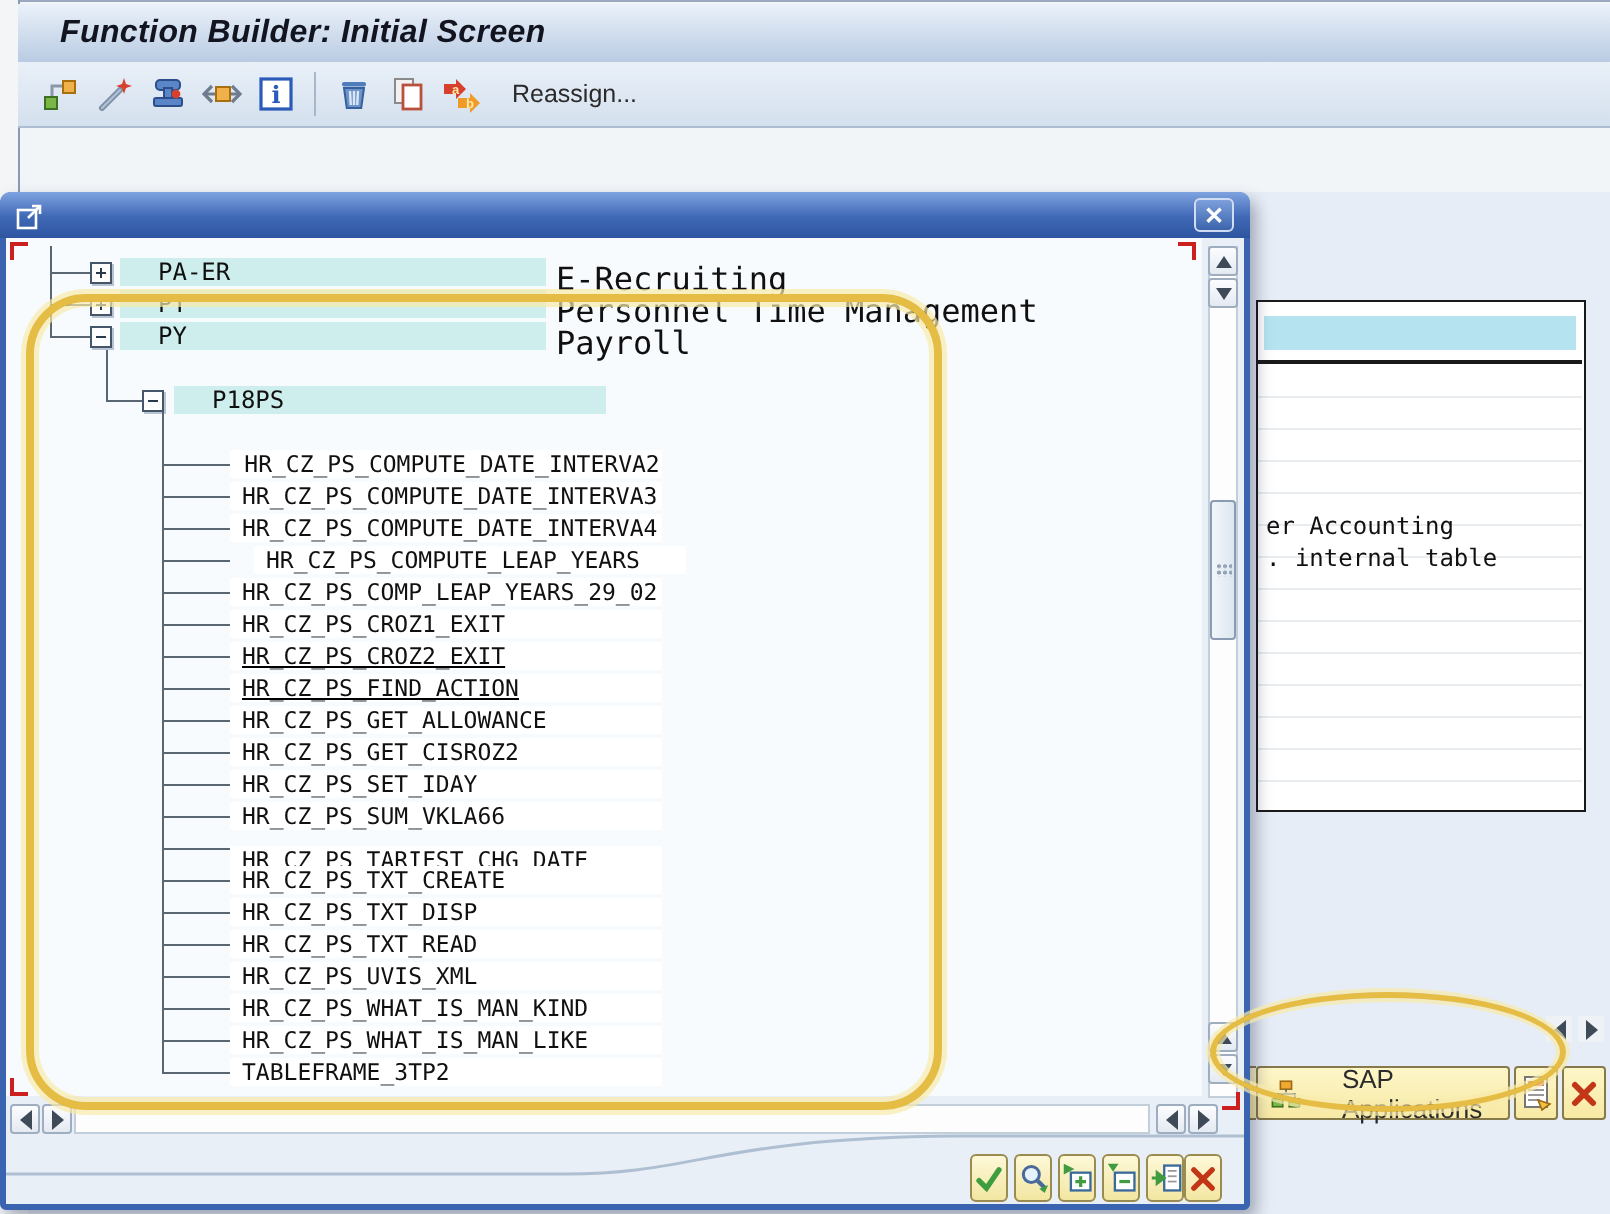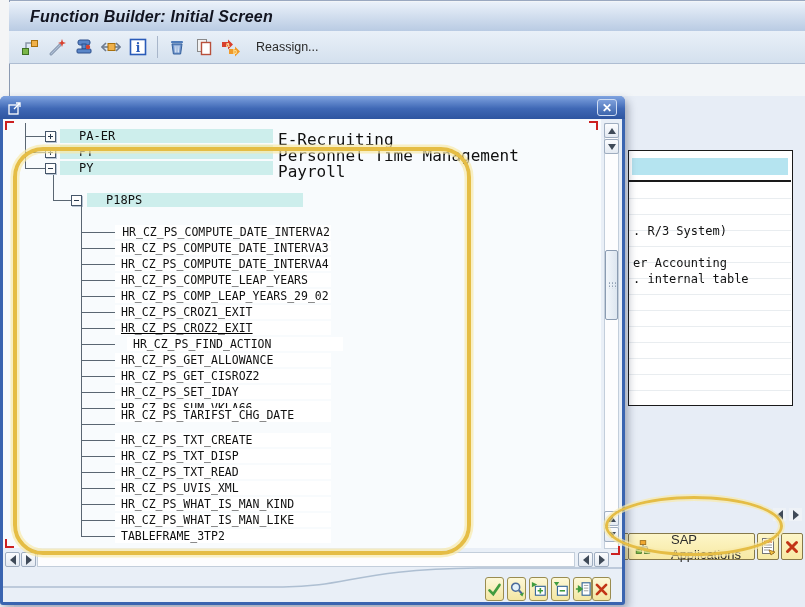--- a/index.html
+++ b/index.html
@@ -147,21 +147,20 @@
       </svg></span>
   <span id="reassign-label">Reassign...</span>
 </div>
 
 <div class="abs" id="inputhelp">
   <div class="abs" id="inputhelp-body">
     <div class="abs" id="ih-panel">
       <div class="abs" id="ih-panel-header"></div>
       <div class="abs" id="ih-panel-headline"></div>
       <div class="abs" id="ih-panel-rows"></div>
-      <div class="abs ih-frag" style="top:73px">. R/3 System)</div>
       <div class="abs ih-frag" style="top:105px">er Accounting</div>
       <div class="abs ih-frag" style="top:121px">. internal table</div>
     </div>
     <div class="abs mini-arrow" style="left:759px;top:412px">
         <span class="tri tri-left"></span>
       </div>
     <div class="abs mini-arrow" style="left:775px;top:412px">
         <span class="tri tri-right"></span>
       </div>
 
@@ -246,57 +245,57 @@
         </div>
         <div class="abs tline" style="left: 78px; top: 129px; width: 34px; height: 1px;"></div>
         <div class="abs module-row" style="left: 112px; top: 122px; width: 216px;">
           <span class="txt">HR_CZ_PS_COMPUTE_DATE_INTERVA3</span>
         </div>
         <div class="abs tline" style="left: 78px; top: 145px; width: 34px; height: 1px;"></div>
         <div class="abs module-row" style="left: 112px; top: 138px; width: 216px;">
           <span class="txt">HR_CZ_PS_COMPUTE_DATE_INTERVA4</span>
         </div>
         <div class="abs tline" style="left: 78px; top: 161px; width: 34px; height: 1px;"></div>
-        <div class="abs module-row" style="left: 112px; top: 154px; width: 216px; text-align: center;">
+        <div class="abs module-row" style="left: 124px; top: 154px; width: 216px; text-align: center;">
           <span class="txt">HR_CZ_PS_COMPUTE_LEAP_YEARS</span>
         </div>
         <div class="abs tline" style="left: 78px; top: 177px; width: 34px; height: 1px;"></div>
         <div class="abs module-row" style="left: 112px; top: 170px; width: 216px;">
           <span class="txt">HR_CZ_PS_COMP_LEAP_YEARS_29_02</span>
         </div>
         <div class="abs tline" style="left: 78px; top: 193px; width: 34px; height: 1px;"></div>
         <div class="abs module-row" style="left: 112px; top: 186px; width: 216px;">
           <span class="txt">HR_CZ_PS_CROZ1_EXIT</span>
         </div>
         <div class="abs tline" style="left: 78px; top: 209px; width: 34px; height: 1px;"></div>
         <div class="abs module-row" style="left: 112px; top: 202px; width: 216px; text-decoration: underline;">
           <span class="txt">HR_CZ_PS_CROZ2_EXIT</span>
         </div>
         <div class="abs tline" style="left: 78px; top: 225px; width: 34px; height: 1px;"></div>
-        <div class="abs module-row" style="left: 124px; top: 218px; width: 216px;">
+        <div class="abs module-row" style="left: 112px; top: 218px; width: 216px; text-decoration: underline;">
           <span class="txt">HR_CZ_PS_FIND_ACTION</span>
         </div>
         <div class="abs tline" style="left: 78px; top: 241px; width: 34px; height: 1px;"></div>
         <div class="abs module-row" style="left: 112px; top: 234px; width: 216px;">
           <span class="txt">HR_CZ_PS_GET_ALLOWANCE</span>
         </div>
         <div class="abs tline" style="left: 78px; top: 257px; width: 34px; height: 1px;"></div>
         <div class="abs module-row" style="left: 112px; top: 250px; width: 216px;">
           <span class="txt">HR_CZ_PS_GET_CISROZ2</span>
         </div>
         <div class="abs tline" style="left: 78px; top: 273px; width: 34px; height: 1px;"></div>
         <div class="abs module-row" style="left: 112px; top: 266px; width: 216px;">
           <span class="txt">HR_CZ_PS_SET_IDAY</span>
         </div>
         <div class="abs tline" style="left: 78px; top: 289px; width: 34px; height: 1px;"></div>
         <div class="abs module-row" style="left: 112px; top: 282px; width: 216px;">
           <span class="txt">HR_CZ_PS_SUM_VKLA66</span>
         </div>
         <div class="abs tline" style="left: 78px; top: 305px; width: 34px; height: 1px;"></div>
-        <div class="abs module-row" style="left: 112px; top: 289px; width: 216px;">
+        <div class="abs module-row" style="left: 112px; top: 304px; width: 216px;">
           <span class="txt">HR_CZ_PS_TARIFST_CHG_DATE</span>
         </div>
         <div class="abs tline" style="left: 78px; top: 321px; width: 34px; height: 1px;"></div>
         <div class="abs module-row" style="left: 112px; top: 314px; width: 216px;">
           <span class="txt">HR_CZ_PS_TXT_CREATE</span>
         </div>
         <div class="abs tline" style="left: 78px; top: 337px; width: 34px; height: 1px;"></div>
         <div class="abs module-row" style="left: 112px; top: 330px; width: 216px;">
           <span class="txt">HR_CZ_PS_TXT_DISP</span>
         </div>

